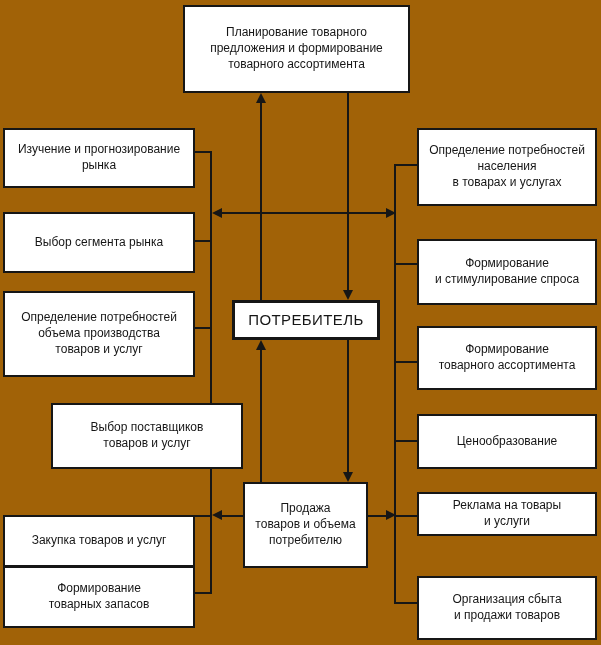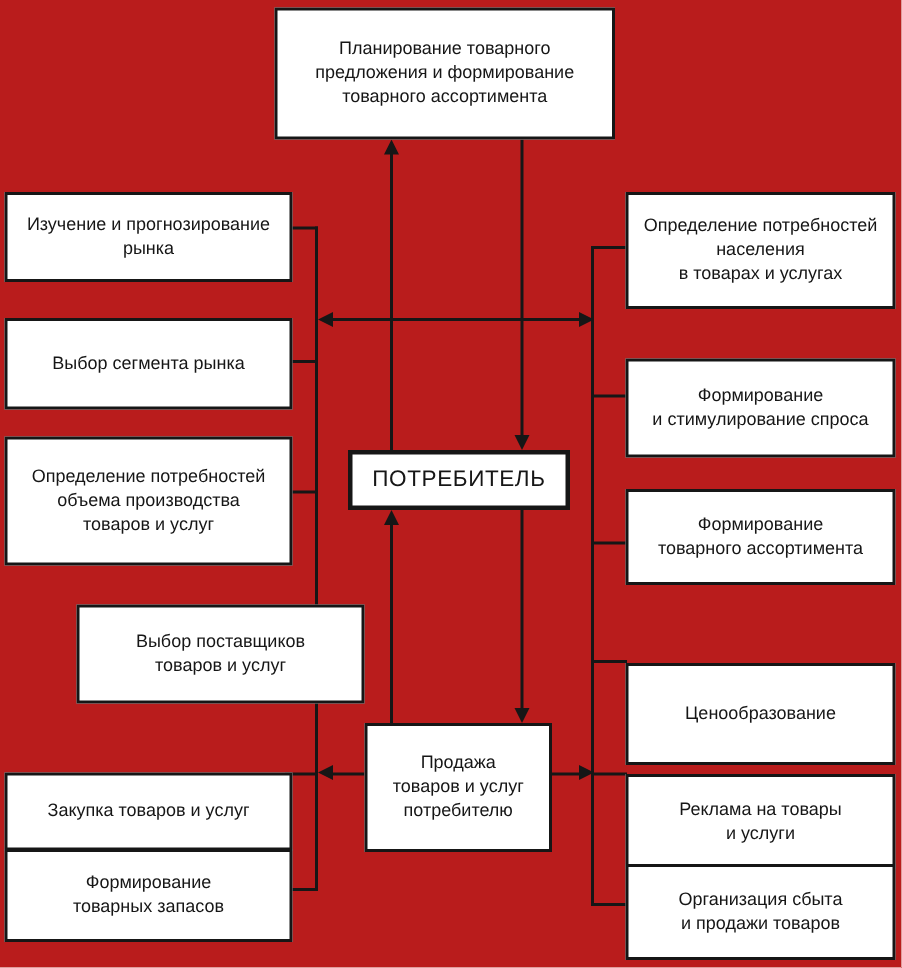--- a/index.html
+++ b/index.html
@@ -1,19 +1,19 @@
 <!DOCTYPE html>
 <html lang="ru"><head>
 <meta charset="utf-8">
 <style>
   html,body{margin:0;padding:0;background:#fff;}
   .stage{
     position:relative;
     width:601px;height:645px;
-    background:#b91c1c;
+    background:#a16207;
     font-family:"Liberation Sans", sans-serif;
     overflow:hidden;
   }
   .box{
     position:absolute;
     box-sizing:border-box;
     border:2px solid #161616;
     background:#ffffff;
     display:flex;align-items:center;justify-content:center;
     text-align:center;
@@ -29,22 +29,22 @@
   #box-top{left:183px;top:5px;width:227px;height:88px;}
   #l1{top:128px;height:60px;}
   #l2{top:212px;height:61px;}
   #l3{top:291px;height:86px;}
   #l4{top:403px;height:66px;margin-left:48px;}
   #l5{top:491px;height:52px;margin-top:24px;}
   #l6{top:566px;height:62px;}
   #r1{top:128px;height:78px;}
   #r2{top:239px;height:66px;}
   #r3{top:326px;height:64px;}
-  #r4{top:414px;height:68px;margin-top:28px;}
-  #r5{top:516px;height:63px;}
+  #r4{top:414px;height:55px;}
+  #r5{top:492px;height:44px;}
   #r6{top:576px;height:64px;}
   #box-consumer{
     left:232px;top:300px;width:148px;height:40px;
     border-width:3px;
     font-size:15px;letter-spacing:.4px;
   }
   #box-sale{left:243px;top:482px;width:125px;height:86px;}
   
   .hline,.vline{position:absolute;background:#161616;z-index:1;}
   .tri{position:absolute;width:0;height:0;z-index:1;}
@@ -147,17 +147,17 @@
   <div class="box" id="box-consumer">
     <span>ПОТРЕБИТЕЛЬ</span>
   </div>
 
   <div class="box rcol" id="r6">
     <span>Организация сбыта
 и продажи товаров</span>
   </div>
   <div class="box" id="box-sale">
     <span>Продажа
-товаров и услуг
+товаров и объема
 потребителю</span>
   </div>
 
 </div>
 
 </body></html>

